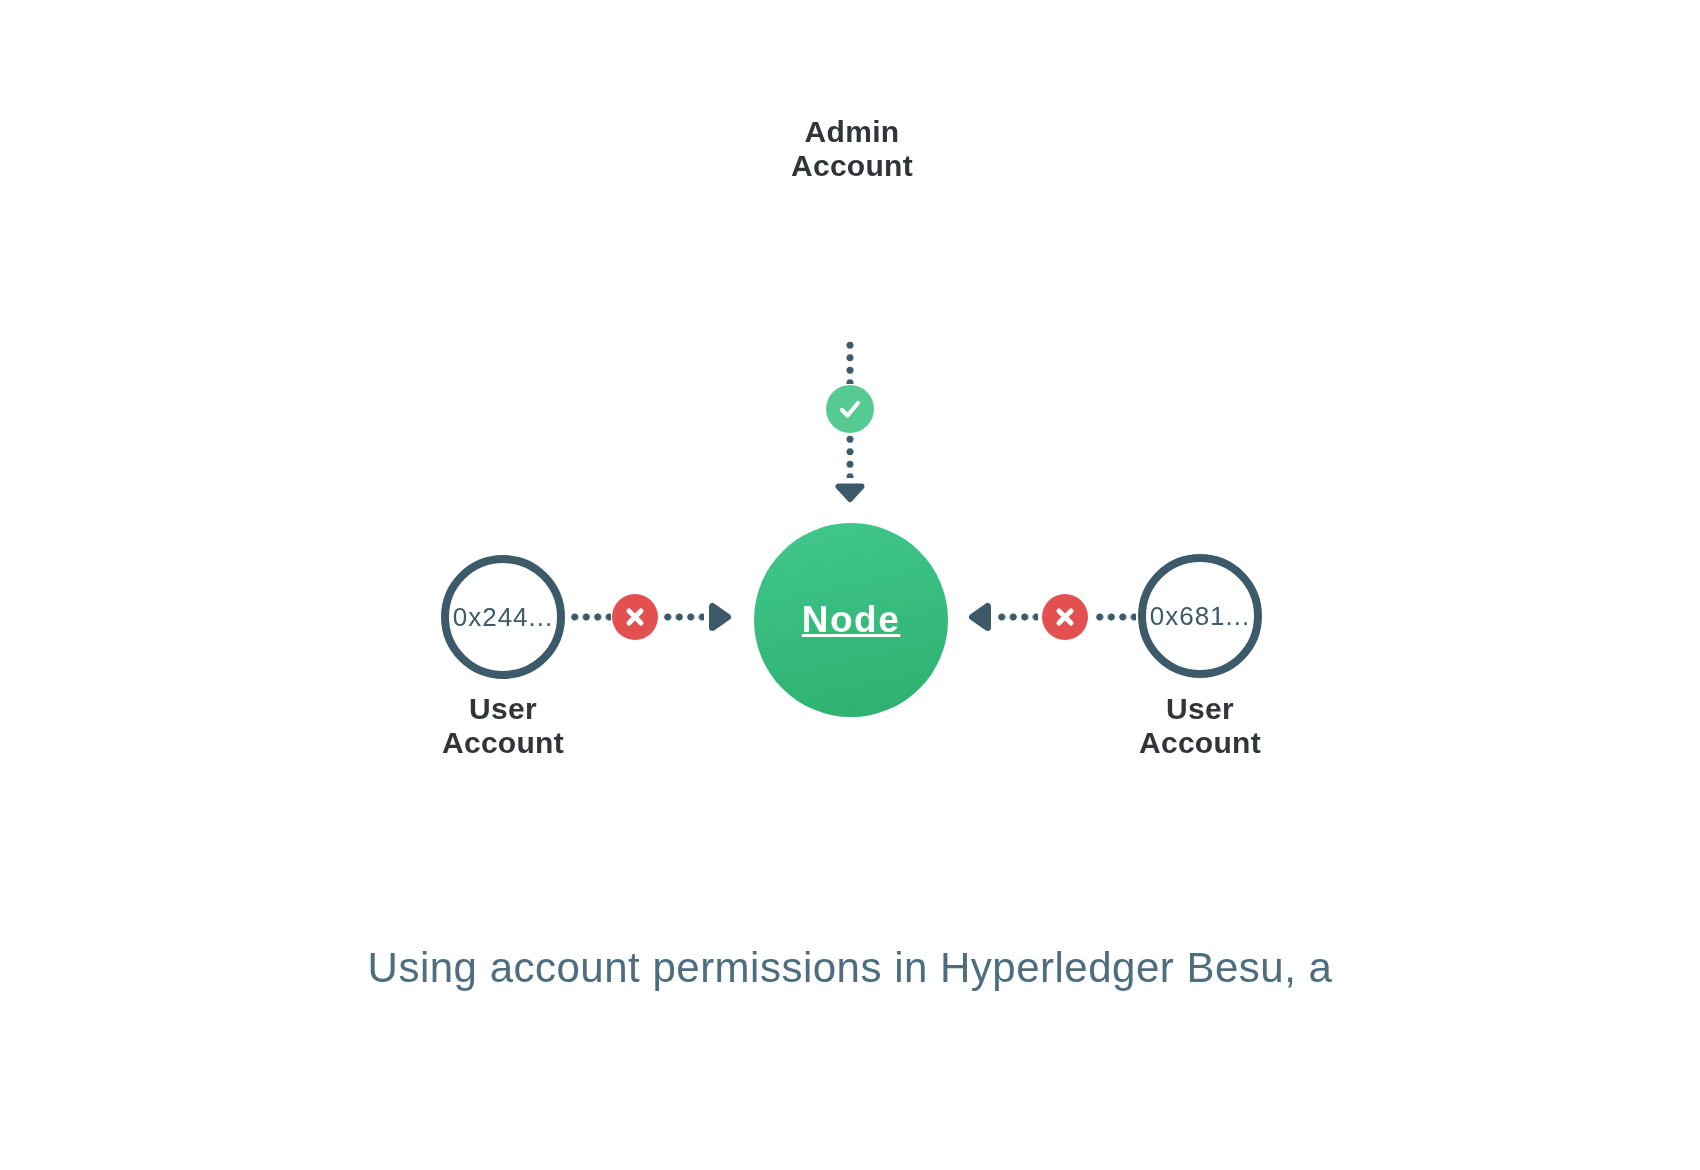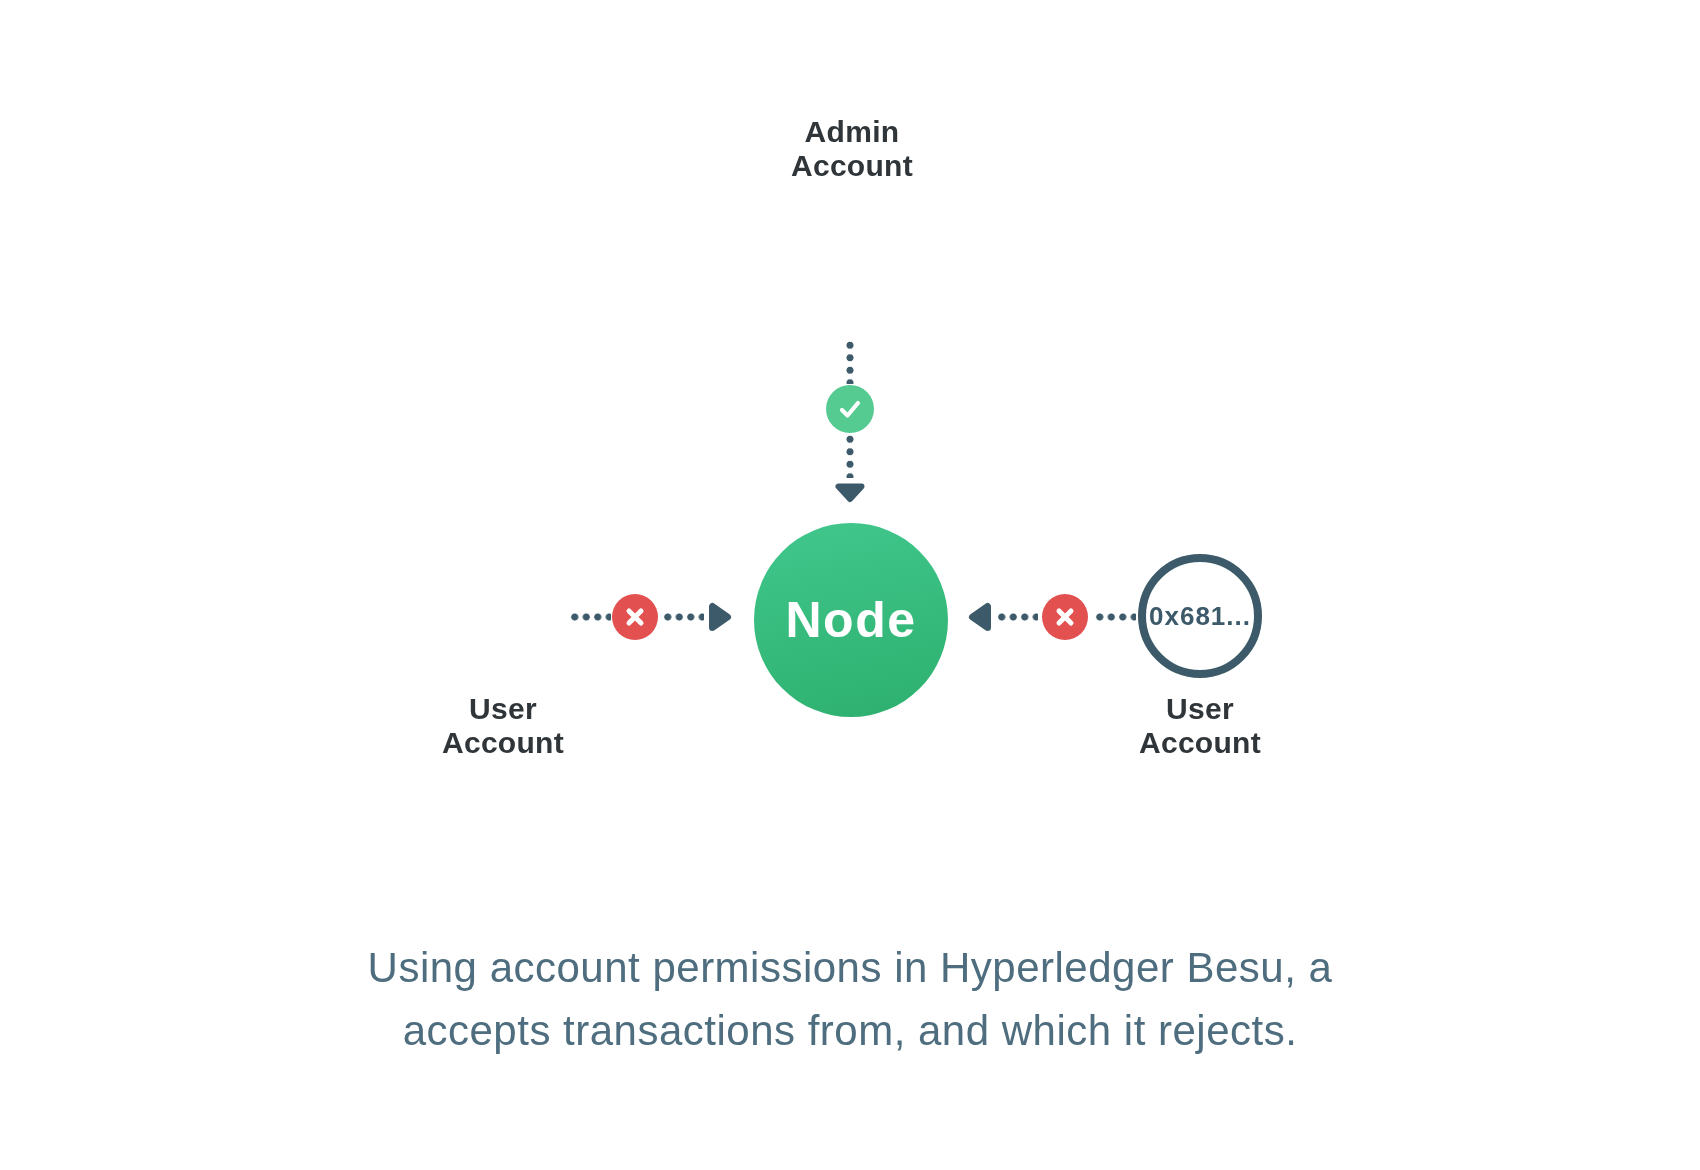--- a/index.html
+++ b/index.html
@@ -27,21 +27,21 @@
   .ring{
     box-sizing:border-box;border:8px solid var(--slate);border-radius:50%;
     background:#fff;display:flex;align-items:center;justify-content:center;
   }
   .addr{color:var(--slate);font-size:26px;letter-spacing:1px;}
   .node{
     border-radius:50%;
     background:linear-gradient(168deg,var(--green-node-top),var(--green-node-bottom));
     display:flex;align-items:center;justify-content:center;
   }
-  .node-label{color:#fff;font-weight:bold;font-size:50px;letter-spacing:1.5px;}
+  .node-label{color:#fff;font-weight:bold;font-size:37px;letter-spacing:1.5px;text-decoration:underline;}
   .dots-h{
     height:8px;
     background-image:radial-gradient(circle,var(--slate) 3.2px,transparent 3.9px);
     background-size:11.5px 8px;background-repeat:repeat-x;background-position:left center;
   }
   .dots-v{
     width:8px;
     background-image:radial-gradient(circle,var(--slate) 3.2px,transparent 3.9px);
     background-size:8px 12.5px;background-repeat:repeat-y;background-position:center top;
   }
@@ -74,20 +74,23 @@
   <div class="abs" style="left:833px;top:482px;width:34px;height:22px;">
     <svg width="34" height="22" viewBox="0 0 34 22" aria-hidden="true">
       <path d="M5.5 4.5 L28.5 4.5 L17 17 Z" fill="var(--slate)" stroke="var(--slate)" stroke-width="6" stroke-linejoin="round"></path>
     </svg>
   </div>
 
   <div class="abs node" style="left:754px;top:523px;width:194px;height:194px;">
     <span class="node-label">Node</span>
   </div>
 
+  <div class="abs ring" style="left:441px;top:555px;width:124px;height:124px;">
+    <span class="addr">0x244...</span>
+  </div>
   <div class="abs dots-h" style="left:569px;top:613px;width:42px;"></div>
   <div class="abs badge deny" style="left:612px;top:594px;">
     <svg width="24" height="24" viewBox="0 0 24 24" aria-hidden="true">
       <path d="M6 6 L18 18 M18 6 L6 18" stroke="#ffffff" stroke-width="5" stroke-linecap="round"></path>
     </svg>
   </div>
   <div class="abs dots-h" style="left:662px;top:613px;width:42px;"></div>
   <div class="abs" style="left:707px;top:600px;width:26px;height:34px;">
     <svg width="26" height="34" viewBox="0 0 26 34" aria-hidden="true">
       <path d="M5.5 6.5 L5.5 27.5 L20.5 17 Z" fill="var(--slate)" stroke="var(--slate)" stroke-width="7" stroke-linejoin="round"></path>
@@ -103,26 +106,25 @@
       <path d="M20.5 6.5 L20.5 27.5 L5.5 17 Z" fill="var(--slate)" stroke="var(--slate)" stroke-width="7" stroke-linejoin="round"></path>
     </svg>
   </div>
   <div class="abs dots-h" style="left:996px;top:613px;width:42px;"></div>
   <div class="abs badge deny" style="left:1042px;top:594px;">
     <svg width="24" height="24" viewBox="0 0 24 24" aria-hidden="true">
       <path d="M6 6 L18 18 M18 6 L6 18" stroke="#ffffff" stroke-width="5" stroke-linecap="round"></path>
     </svg>
   </div>
   <div class="abs dots-h" style="left:1094px;top:613px;width:42px;"></div>
-  <div class="abs ring" style="left:1138px;top:554px;width:124px;height:124px;font-weight:bold;">
+  <div class="abs ring" style="left:1138px;top:554px;width:124px;height:124px;">
     <span class="addr">0x681...</span>
   </div>
   <div class="abs acct-label" style="left:1100px;top:692px;width:200px;">
     <div>User</div>
     <div>Account</div>
   </div>
 
   <div class="caption" style="top:888px;">
     <div>Using account permissions in Hyperledger Besu, a</div>
-    <div>accepts transactions from, and which it rejects.</div>
   </div>
 
 </div>
 
 </body></html>

